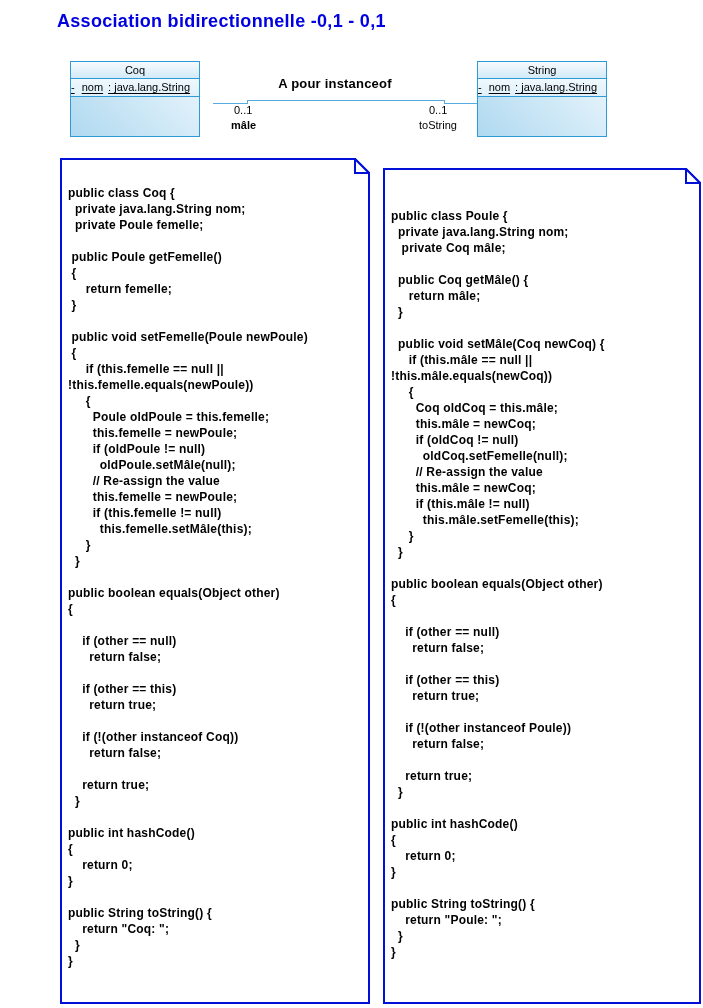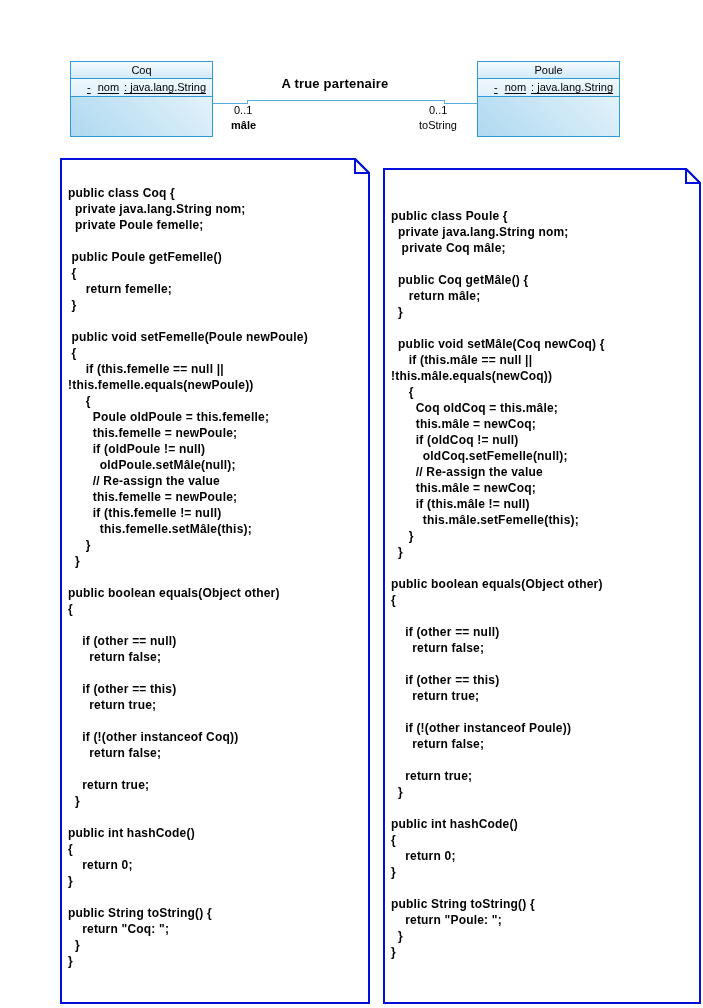--- a/index.html
+++ b/index.html
@@ -3,29 +3,29 @@
 <meta charset="utf-8">
 <style>
   html,body{margin:0;padding:0;background:#fff;}
   .page{position:relative;width:703px;height:1008px;background:#fff;overflow:hidden;
         font-family:"Liberation Sans",sans-serif;}
 
   .title{position:absolute;left:57px;top:10px;margin:0;
          font:bold 18px/22px "Liberation Sans",sans-serif;letter-spacing:.3px;}
 
   
-  .class-box{position:absolute;width:143px;height:76px;border:1px solid #2E9AD8;
+  .class-box{position:absolute;width:130px;height:76px;border:1px solid #2E9AD8;
              background:linear-gradient(225deg,#EDF7FD 0%,#AFD9F0 100%);
              box-sizing:border-box;font-size:11px;color:#000;}
   .class-box.coq{left:70px;top:61px;}
   .class-box.poule{left:477px;top:61px;}
   .class-name{height:16px;line-height:16px;text-align:center;
               border-bottom:1px solid #2E9AD8;
               background:linear-gradient(180deg,#F7FBFE,#D2EAF8);}
-  .class-attr{height:17px;line-height:17px;padding-left:16px;
+  .class-attr{height:17px;line-height:17px;padding-left:0;
               border-bottom:1px solid #2E9AD8;white-space:nowrap;
               background:linear-gradient(180deg,#EFF8FD,#DFF0FA);}
   .class-attr span{text-decoration:underline;text-underline-offset:2px;}
   .class-attr .vis{margin-right:7px;}
   .class-attr .aname{margin-right:5px;}
   .class-body{height:40px;}
 
   
   .assoc-seg{position:absolute;height:1px;background:#55AADF;}
   .assoc-vert{position:absolute;width:1px;background:#55AADF;}
@@ -45,44 +45,45 @@
   .note-left{left:60px;top:158px;width:310px;height:846px;}
   .note-left pre{left:8px;top:27px;}
   .note-right{left:383px;top:168px;width:318px;height:836px;border-radius:26px;}
   .note-right pre{left:8px;top:40px;}
 </style>
 </head>
 <body>
 
 <div class="page">
 
+  <h1 class="title" style="color:#0000E0">Association bidirectionnelle -0,1 - 0,1</h1>
 
   <div class="class-box coq">
     <div class="class-name">Coq</div>
     <div class="class-attr">
       <span class="vis">-</span><span class="aname">nom</span><span class="atype">: java.lang.String</span>
     </div>
     <div class="class-body"></div>
   </div>
 
   <div class="class-box poule">
-    <div class="class-name">Poule</div>
+    <div class="class-name">String</div>
     <div class="class-attr">
       <span class="vis">-</span><span class="aname">nom</span><span class="atype">: java.lang.String</span>
     </div>
     <div class="class-body"></div>
   </div>
 
   <div class="assoc-seg" style="left:213px;top:103px;width:35px;"></div>
   <div class="assoc-vert" style="left:247px;top:100px;height:4px;"></div>
   <div class="assoc-seg" style="left:247px;top:100px;width:197px;"></div>
   <div class="assoc-vert" style="left:444px;top:100px;height:4px;"></div>
   <div class="assoc-seg" style="left:444px;top:103px;width:33px;"></div>
 
-  <div class="assoc-label">A true partenaire</div>
+  <div class="assoc-label">A pour instanceof</div>
   <div class="assoc-end mult-left">0..1</div>
   <div class="assoc-end role-left">mâle</div>
   <div class="assoc-end mult-right">0..1</div>
   <div class="assoc-end role-right">toString</div>
 
   <div class="note note-left">
     <svg width="310" height="846" viewBox="0 0 310 846">
       <polygon points="1,1 295,1 309,15 309,845 1,845" fill="#ffffff" stroke="#0010D8" stroke-width="2"></polygon>
       <polygon points="295,1 309,15 295,15" fill="#ffffff" stroke="#0010D8" stroke-width="2"></polygon>
     </svg>

